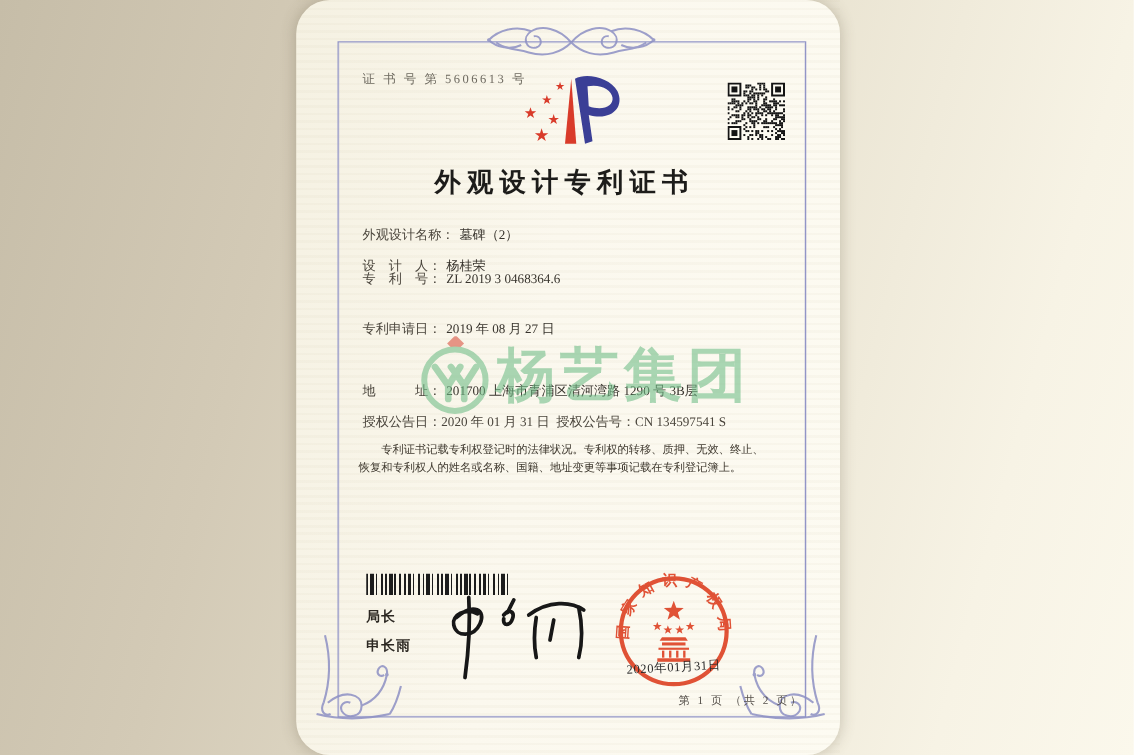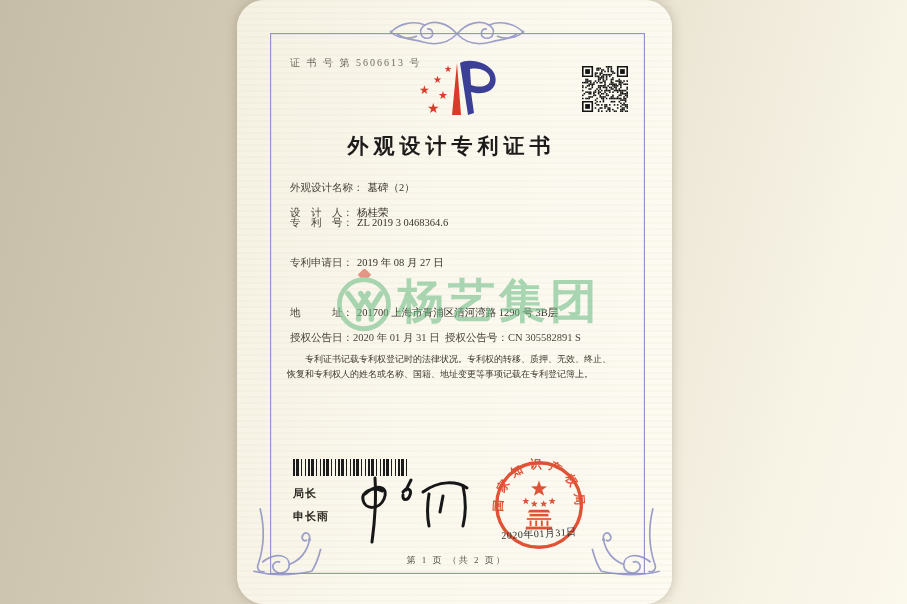--- a/index.html
+++ b/index.html
@@ -40,21 +40,21 @@
   .paras p{margin:0;text-indent:2em;}
   .barcode{left:56px;top:459px;width:114px;height:17px;
     background:repeating-linear-gradient(90deg,#1c1c1c 0 1.5px,transparent 1.5px 3px,#1c1c1c 3px 6px,transparent 6px 7.5px,#1c1c1c 7.5px 8.5px,transparent 8.5px 11.5px,#1c1c1c 11.5px 13px,transparent 13px 15px);
   }
   .director{left:56px;top:486px;font-size:11px;font-weight:600;color:#2c2822;letter-spacing:1px;}
   .director-name{left:56px;top:509px;font-size:11px;font-weight:600;color:#2c2822;letter-spacing:1px;}
   .signature{left:108px;top:468px;width:140px;height:80px;}
   .seal{left:255px;top:458px;width:94px;height:94px;opacity:.93;mix-blend-mode:multiply;}
   .seal-date{left:252px;top:527px;width:100px;text-align:center;font-size:10px;
     color:#2b2b2b;transform:rotate(-3deg);letter-spacing:.5px;}
-  .page-info{left:33px;top:554px;width:373px;text-align:center;font-size:9px;color:#55504a;letter-spacing:2px;}
+  .page-info{left:33px;top:554px;width:373px;text-align:right;font-size:9px;color:#55504a;letter-spacing:2px;}
   .back-note{left:33px;top:614px;width:373px;text-align:center;font-size:9.5px;color:#49433a;letter-spacing:3px;font-family:Liberation Serif, serif;}
   .watermark{left:96px;top:264px;width:280px;height:74px;display:flex;align-items:center;
     opacity:.58;pointer-events:none;}
   .wm-text{font-size:47px;font-weight:bold;letter-spacing:4px;line-height:1;
     font-family:"Liberation Serif","DejaVu Serif",serif;}
   .orn-top{left:140px;top:16px;width:160px;height:36px;}
   .orn-bl{left:14px;top:506px;width:72px;height:72px;}
   .orn-br{left:353px;top:506px;width:72px;height:72px;transform:scaleX(-1);}
 </style>
 </head>
@@ -435,21 +435,21 @@
     </div>
     <div class="abs field-row" style="top:306px">
       <span class="lab">地　　　址：</span><span class="val">201700 上海市青浦区清河湾路 1290 号 3B层</span>
     </div>
 
     <div class="abs grant-row">
       <span>
         <span>授权公告日：</span><span>2020 年 01 月 31 日</span>
       </span>
       <span class="pair2">
-        <span>授权公告号：</span><span>CN 305582891 S</span>
+        <span>授权公告号：</span><span>CN 134597541 S</span>
       </span>
     </div>
 
     <div class="abs paras">
       <p>专利证书记载专利权登记时的法律状况。专利权的转移、质押、无效、终止、恢复和专利权人的姓名或名称、国籍、地址变更等事项记载在专利登记簿上。</p>
     </div>
 
     <div class="abs watermark">
       <svg width="64" height="64" viewBox="0 0 56 60">
         <rect x="23" y="1" width="9" height="9" transform="rotate(45 27.5 5.5)" fill="#d94f3d"></rect>

